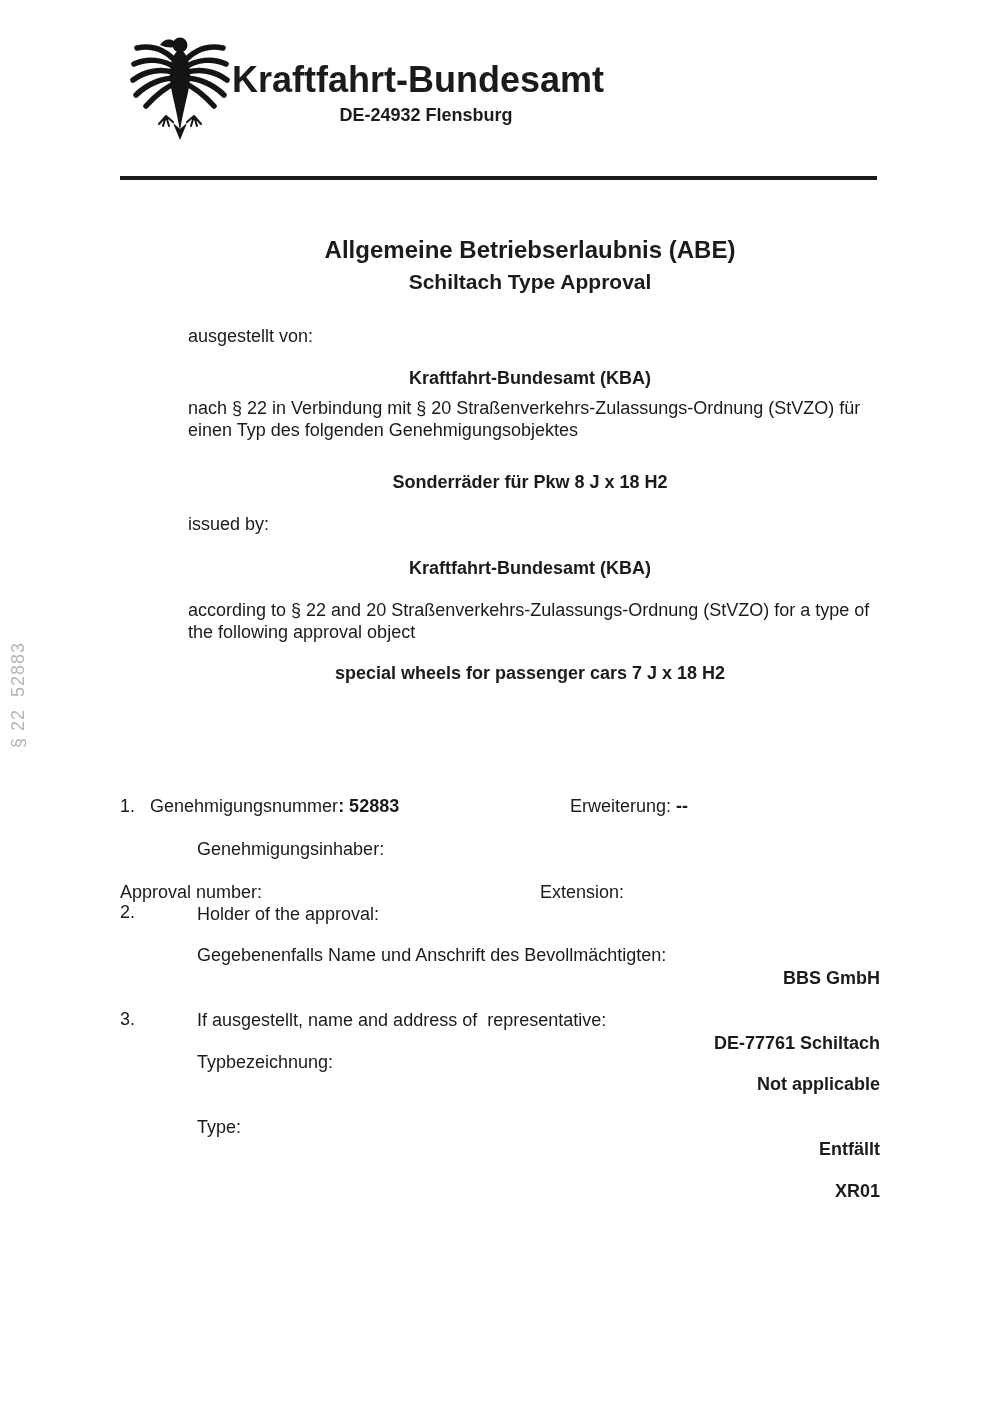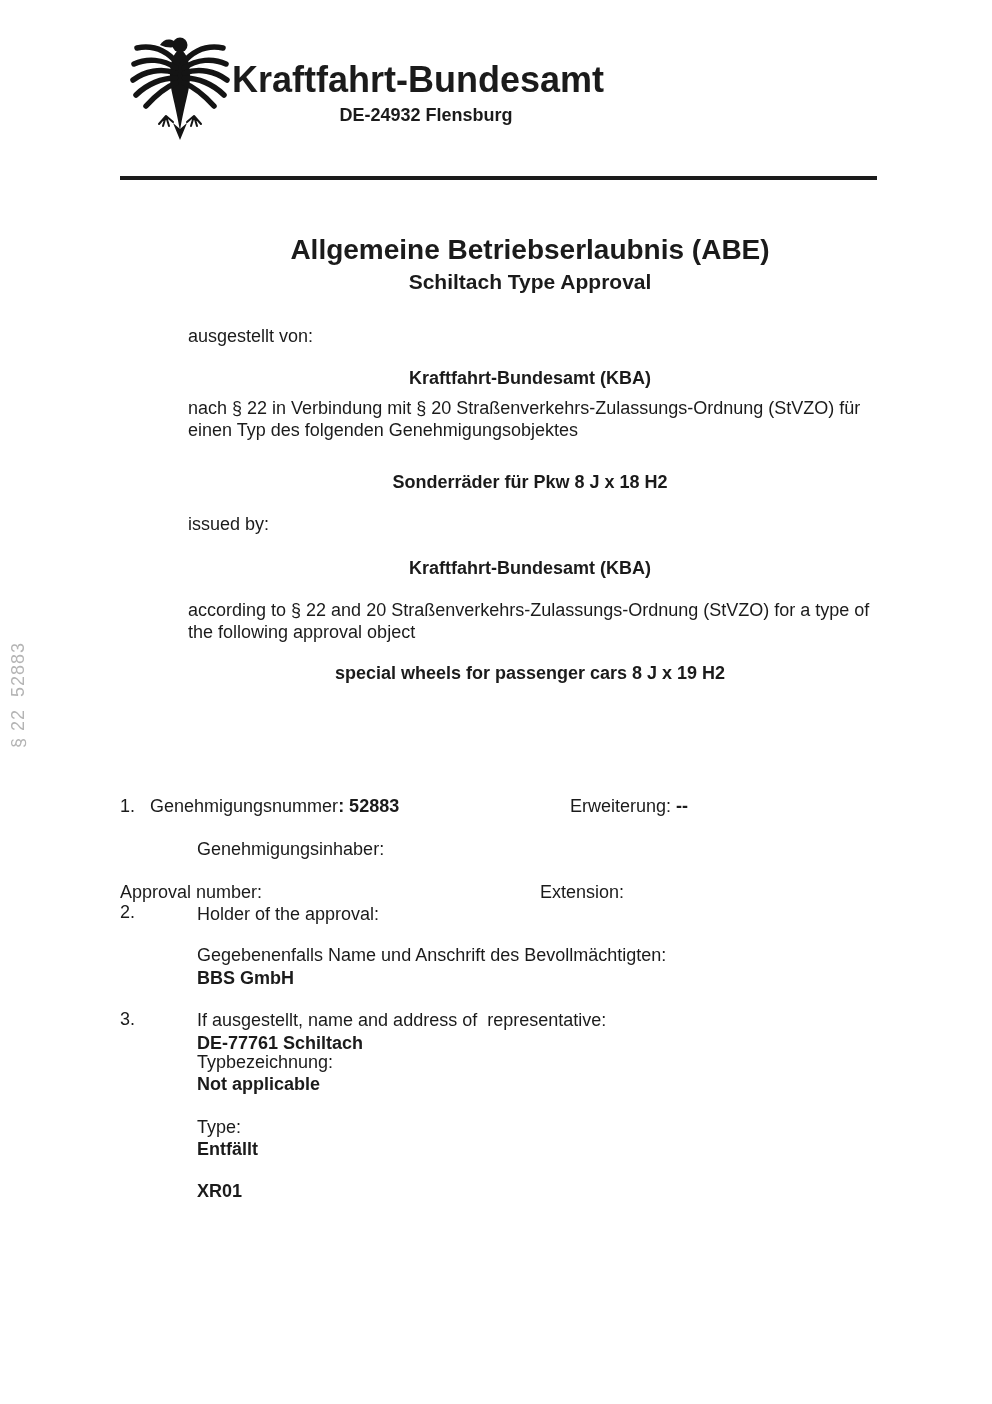--- a/index.html
+++ b/index.html
@@ -1,32 +1,32 @@
 <!DOCTYPE html>
 <html><head>
 <meta charset="utf-8">
 <style>
   html,body{margin:0;padding:0;background:#ffffff;}
   .page{
     position:relative;width:992px;height:1404px;background:#ffffff;
     font-family:"Liberation Sans","DejaVu Sans",sans-serif;color:#1b1b1b;overflow:hidden;
   }
   .abs{position:absolute;}
-  .b{font-weight:bold;}
+  .b{font-weight:bold;text-align:right;}
   .body-text{font-size:18px;line-height:21.5px;}
   .pre{white-space:pre-wrap;}
   .centered-block{left:188px;width:684px;text-align:center;}
   .margin-vert{
     left:8px;top:748px;transform:rotate(-90deg);transform-origin:0 0;
     font-size:18px;letter-spacing:1px;color:#b4b4b4;white-space:pre;
   }
   .org-name{left:0;top:60px;width:836px;text-align:center;font-size:36px;line-height:40px;}
   .org-address{left:0;top:105px;width:852px;text-align:center;font-size:18px;}
   .rule{left:120px;top:176px;width:757px;height:4px;background:#1b1b1b;}
-  .title-de{top:234px;font-size:28px;line-height:32px;}
+  .title-de{top:234px;font-size:24px;line-height:32px;}
   .title-en{top:270px;font-size:21px;line-height:24px;}
   .item{left:120px;width:760px;}
   .item .no{position:absolute;left:0;top:0;}
   .item .lines{margin-left:77px;}
 </style>
 </head>
 <body>
 
 <div class="page">
 
@@ -69,21 +69,21 @@
   <div class="abs b centered-block title-en">Schiltach Type Approval</div>
 
   <div class="abs body-text" style="left:188px;top:326px">ausgestellt von:</div>
   <div class="abs b body-text centered-block" style="top:368px">Kraftfahrt-Bundesamt (KBA)</div>
   <div class="abs body-text" style="left:188px;top:398px;width:690px">nach § 22 in Verbindung mit § 20 Straßenverkehrs-Zulassungs-Ordnung (StVZO) für einen Typ des folgenden Genehmigungsobjektes</div>
   <div class="abs b body-text centered-block" style="top:472px">Sonderräder für Pkw 8 J x 18 H2</div>
 
   <div class="abs body-text" style="left:188px;top:514px">issued by:</div>
   <div class="abs b body-text centered-block" style="top:558px">Kraftfahrt-Bundesamt (KBA)</div>
   <div class="abs body-text" style="left:188px;top:600px;width:690px">according to § 22 and 20 Straßenverkehrs-Zulassungs-Ordnung (StVZO) for a type of the following approval object</div>
-  <div class="abs b body-text centered-block" style="top:663px">special wheels for passenger cars 8 J x 19 H2</div>
+  <div class="abs b body-text centered-block" style="top:663px">special wheels for passenger cars 7 J x 18 H2</div>
 
   <div class="abs body-text pre" style="left:120px;top:731px">
     <div>
       <span>Genehmigungsnummer</span><span class="b">: 52883</span>
     </div>
     <div>Approval number:</div>
   </div>
   <div class="abs body-text pre" style="left:540px;top:731px">
     <div>
       <span>Erweiterung: </span><span class="b">--</span>

